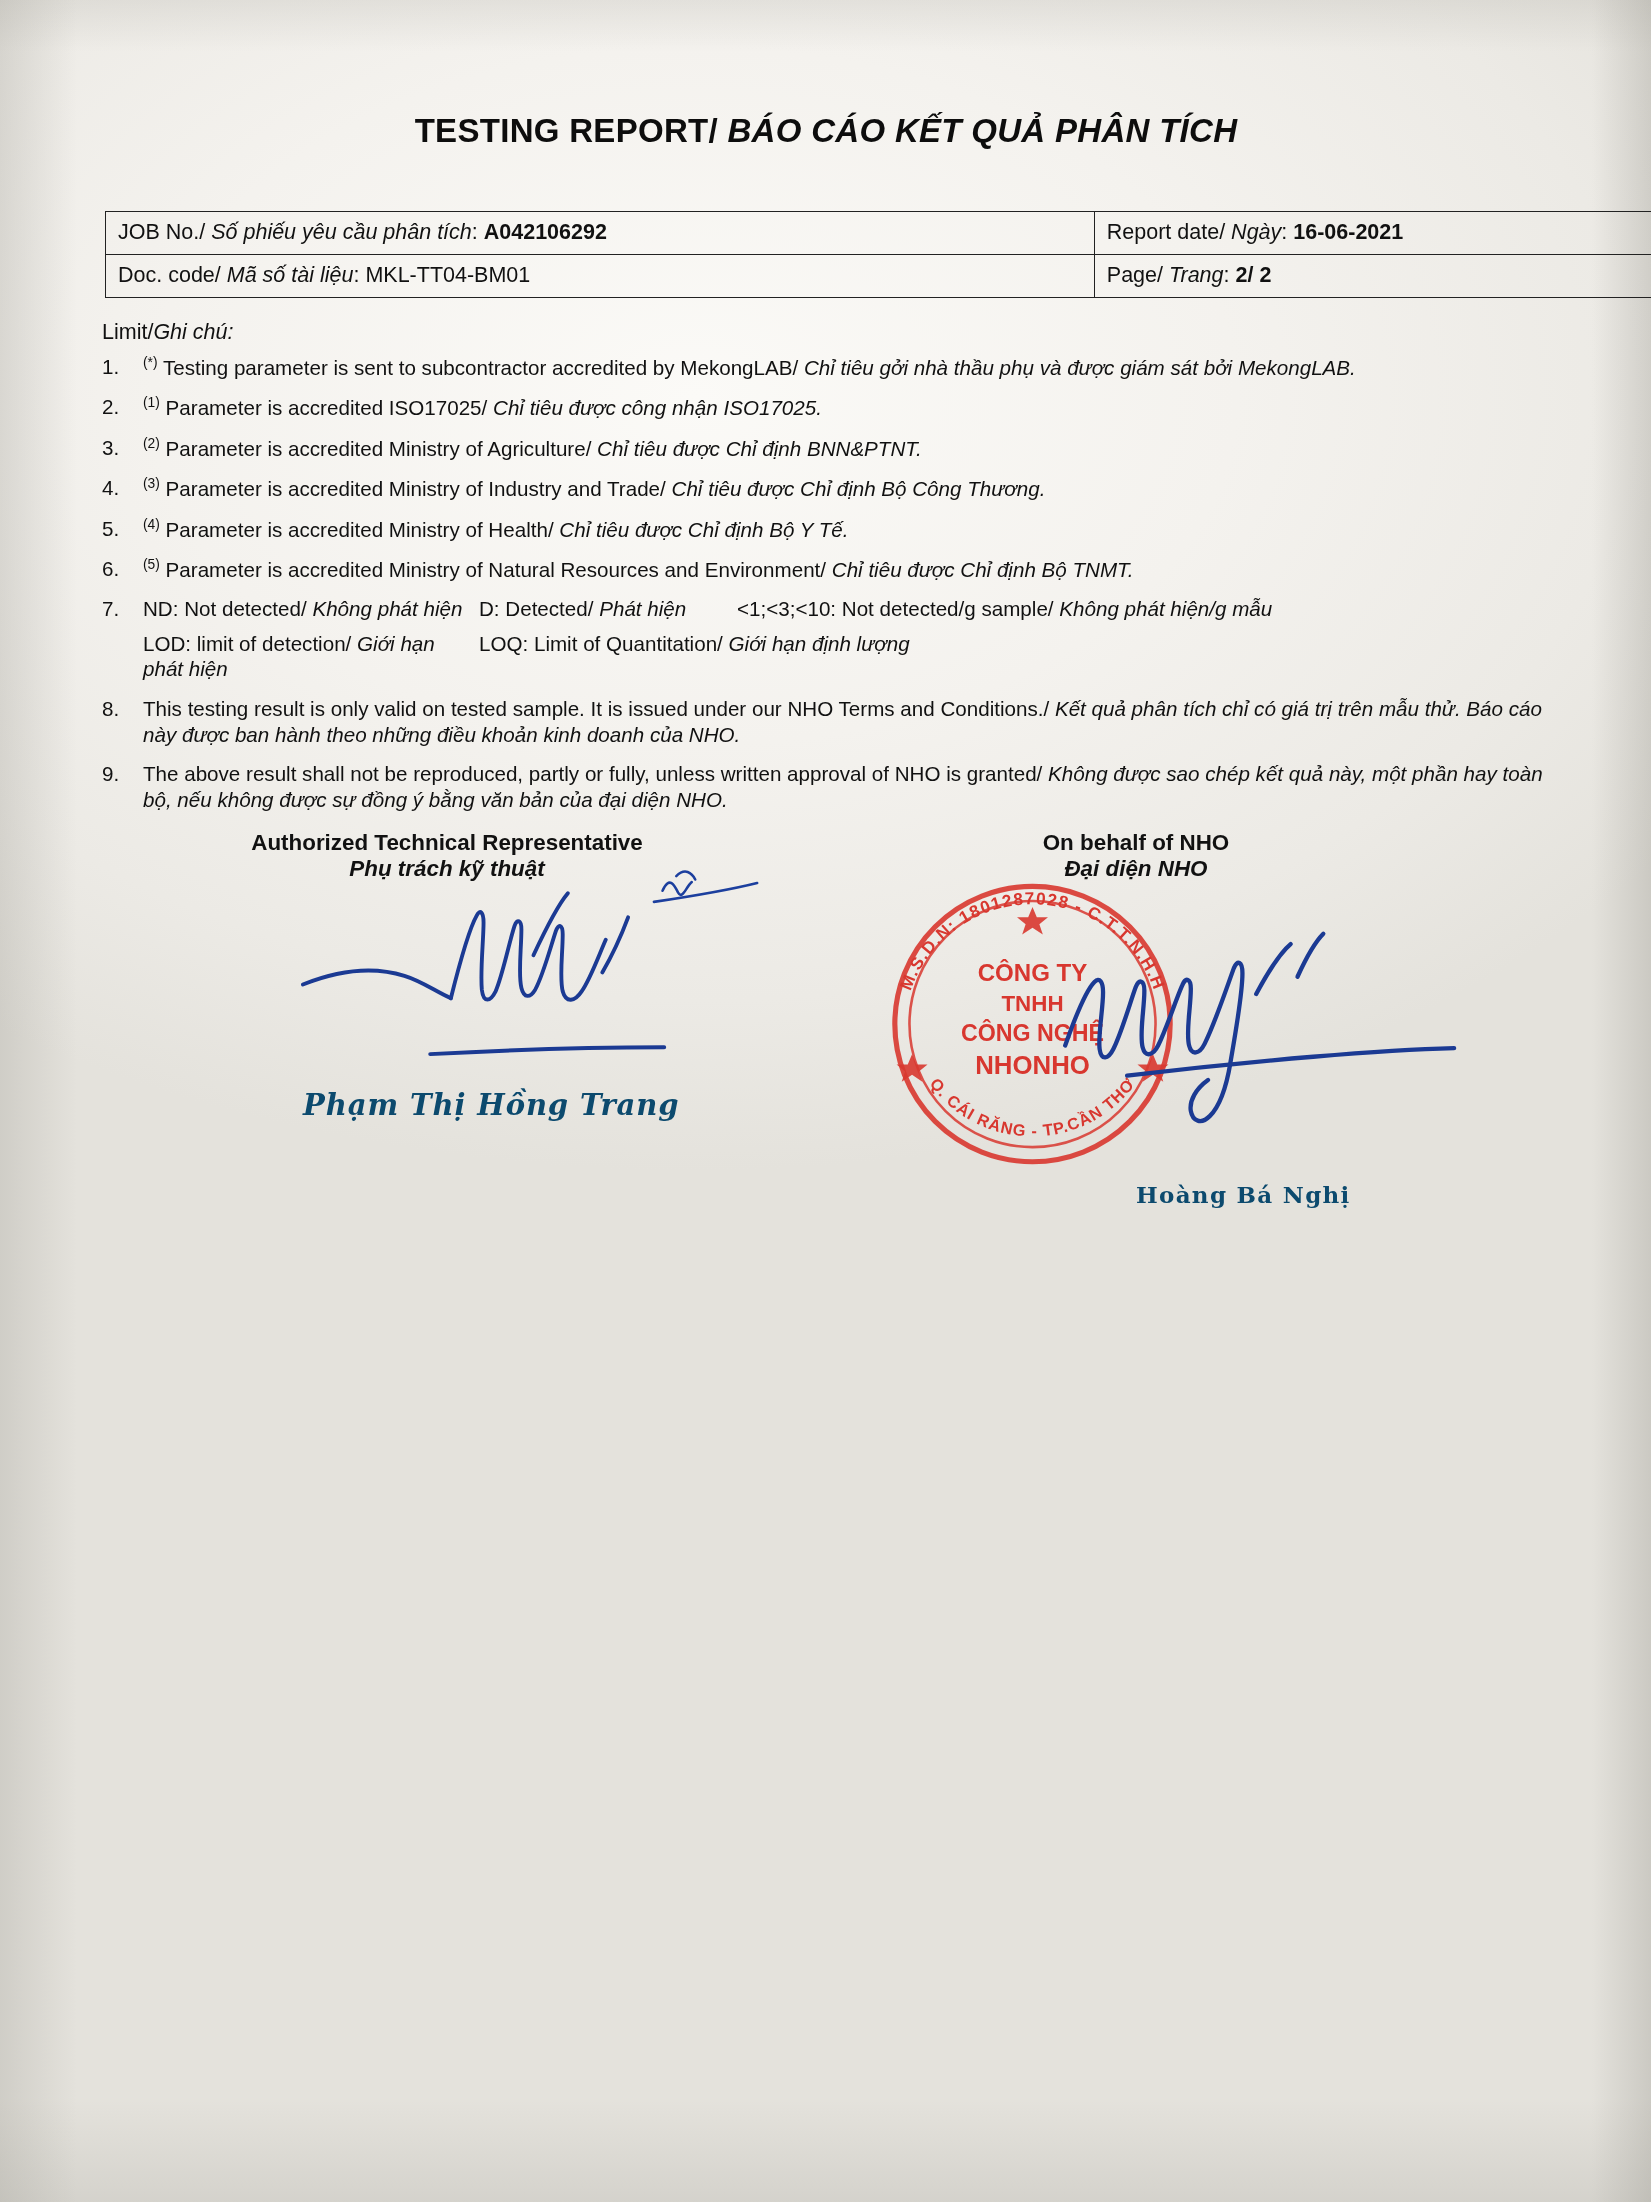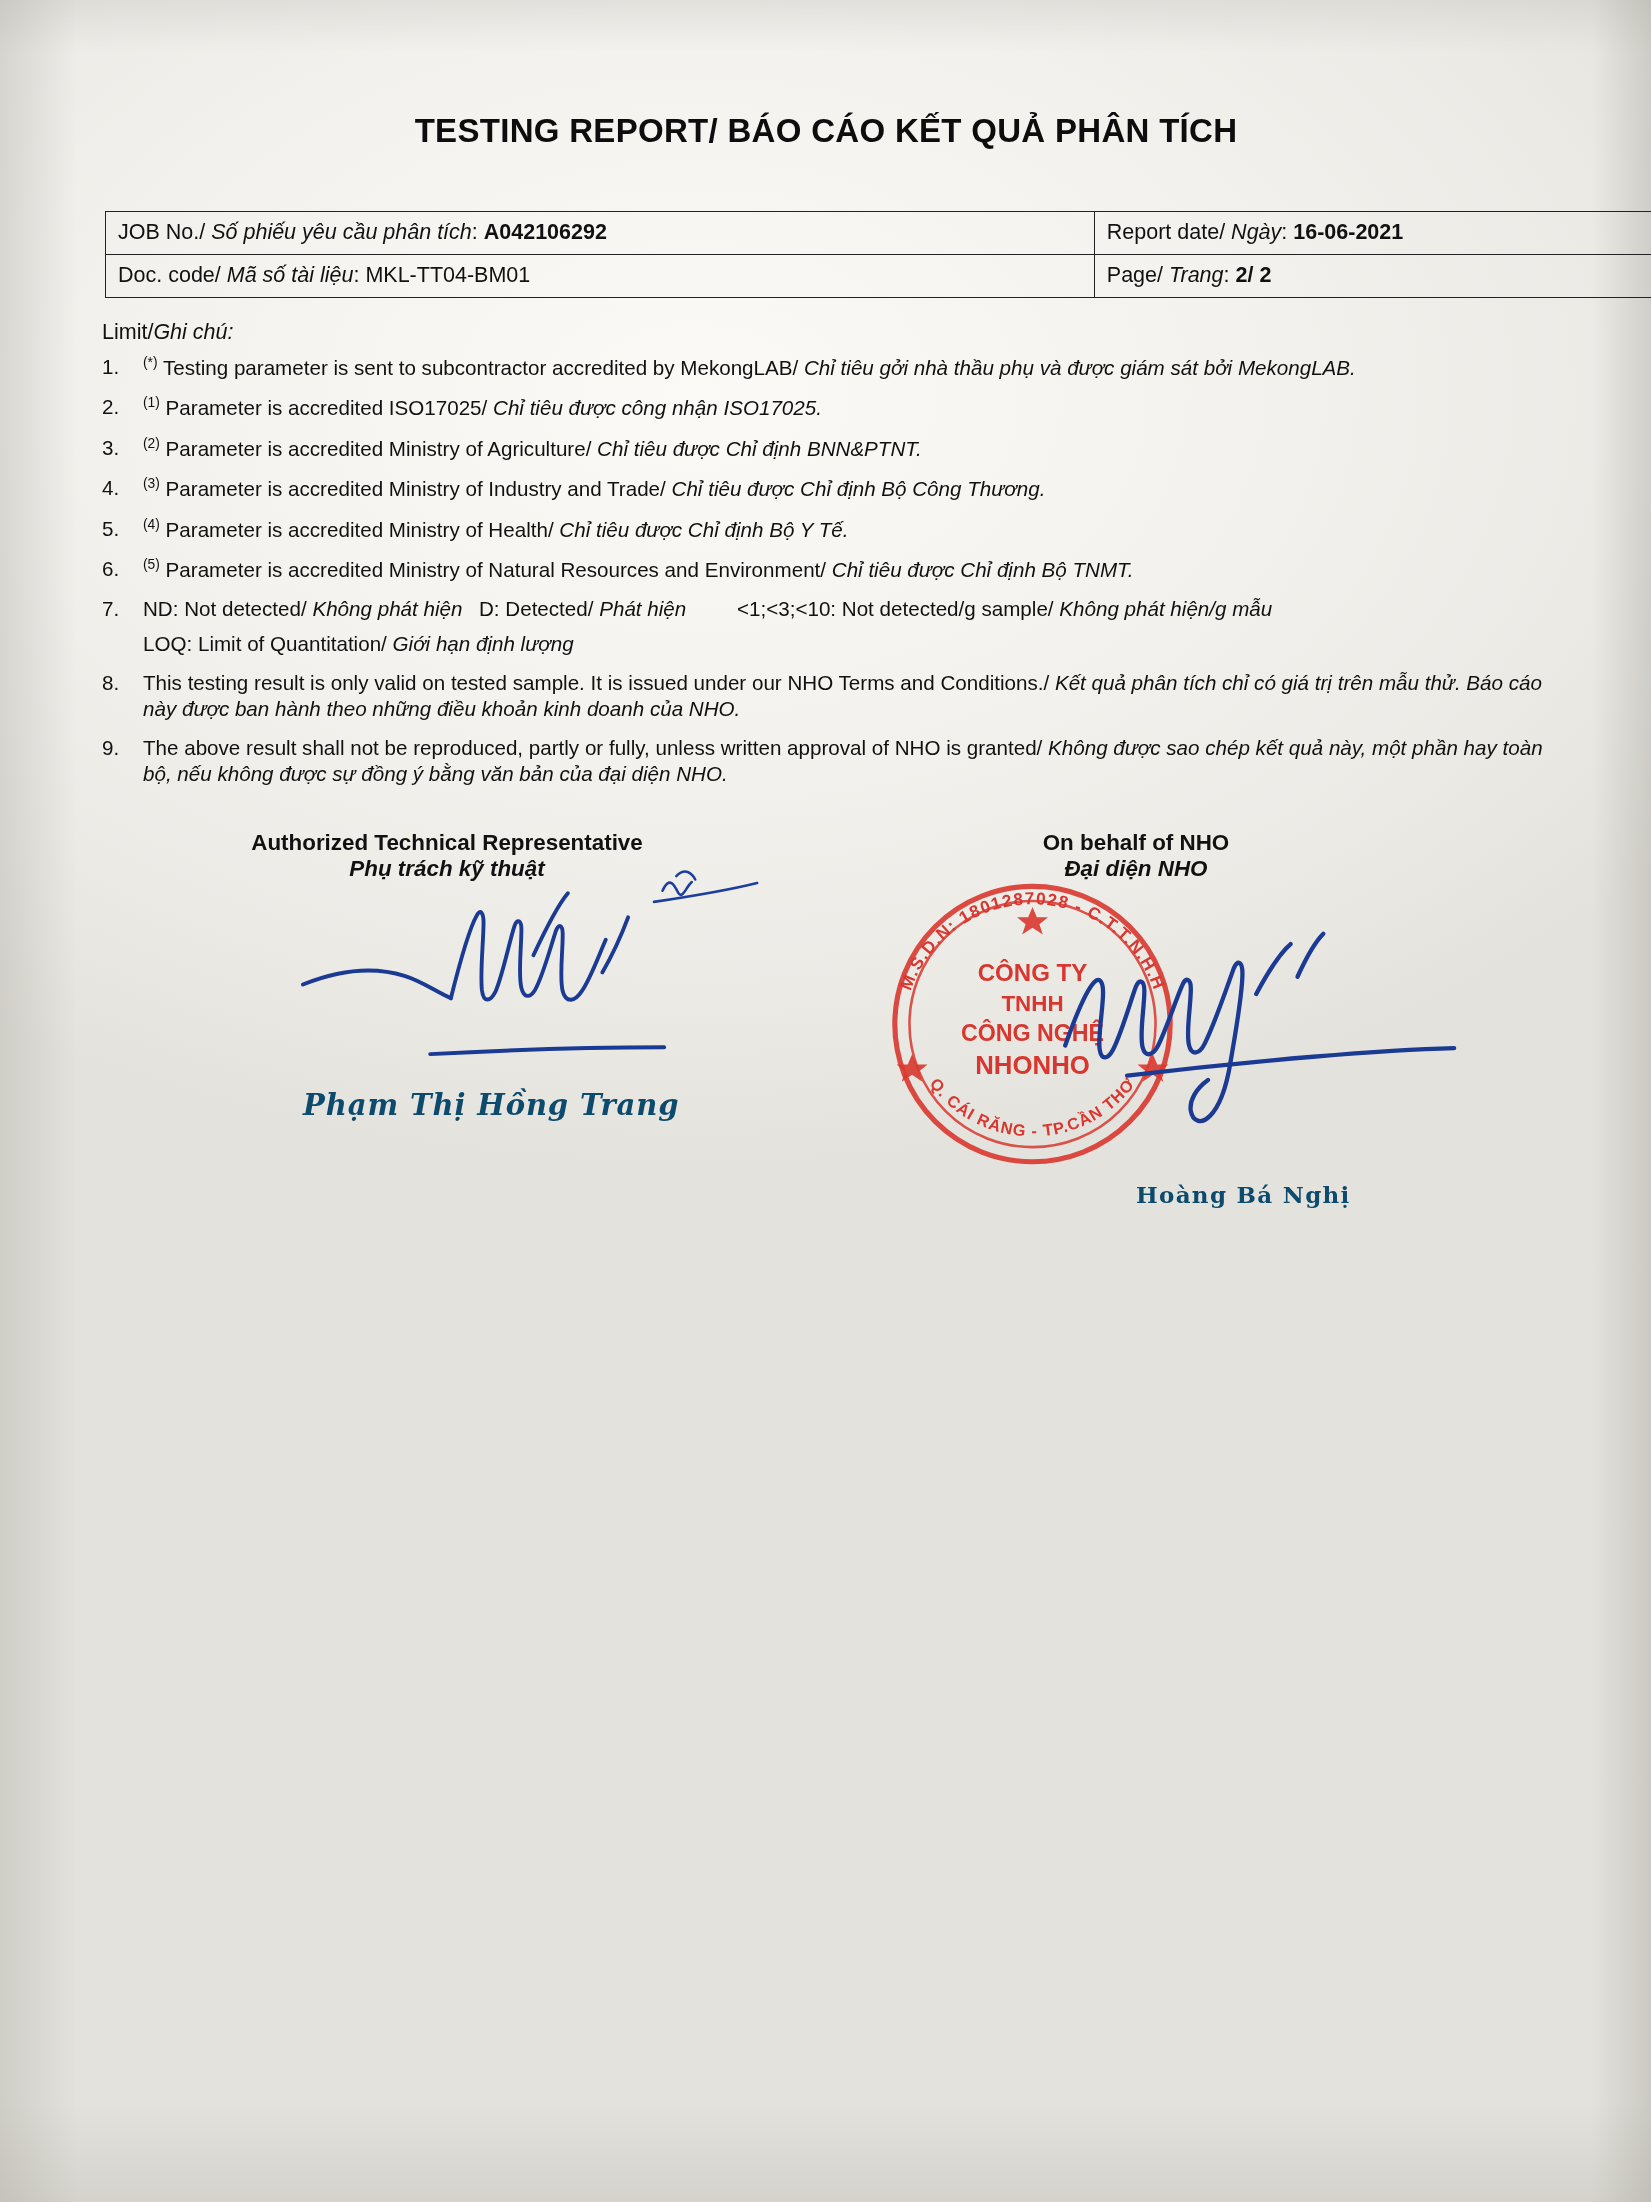--- a/index.html
+++ b/index.html
@@ -49,21 +49,21 @@
     left: 0;
     top: 112px;
     width: 1652px;
     text-align: center;
     font-size: 33px;
     font-weight: bold;
     letter-spacing: 0.3px;
     color: #0d0d0d;
   }
   .title .en { font-style: normal; }
-  .title .vi { }
+  .title .vi { font-style: italic; }
 
   
   .hdr-table {
     position: absolute;
     left: 105px;
     top: 211px;
     width: 1649px;
     border: 1.7px solid #222;
     border-collapse: collapse;
     font-size: 21.5px;
@@ -277,20 +277,24 @@
           <div class="note7-c2">
             <span>D: Detected/</span>
             <span class="it">Phát hiện</span>
           </div>
           <div class="note7-c3">
             <span>&lt;1;&lt;3;&lt;10: Not detected/g sample/</span>
             <span class="it">Không phát hiện/g mẫu</span>
           </div>
         </div>
         <div class="note7-line2">
+          <div class="note7-c1">
+            <span>LOD: limit of detection/</span>
+            <span class="it">Giới hạn phát hiện</span>
+          </div>
           <div class="note7-c3">
             <span>LOQ: Limit of Quantitation/</span>
             <span class="it">Giới hạn định lượng</span>
           </div>
         </div>
       </div>
     </div>
 
     <div class="note-row">
       <div class="note-num">8.</div>

